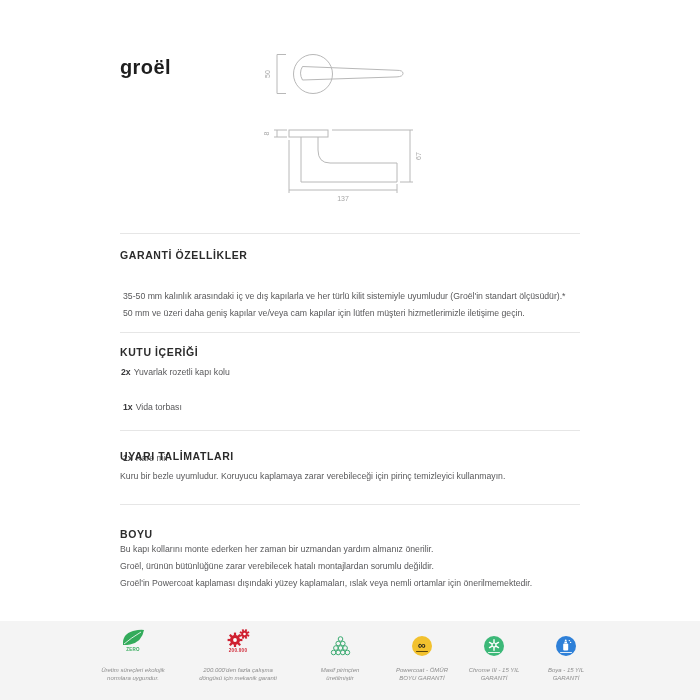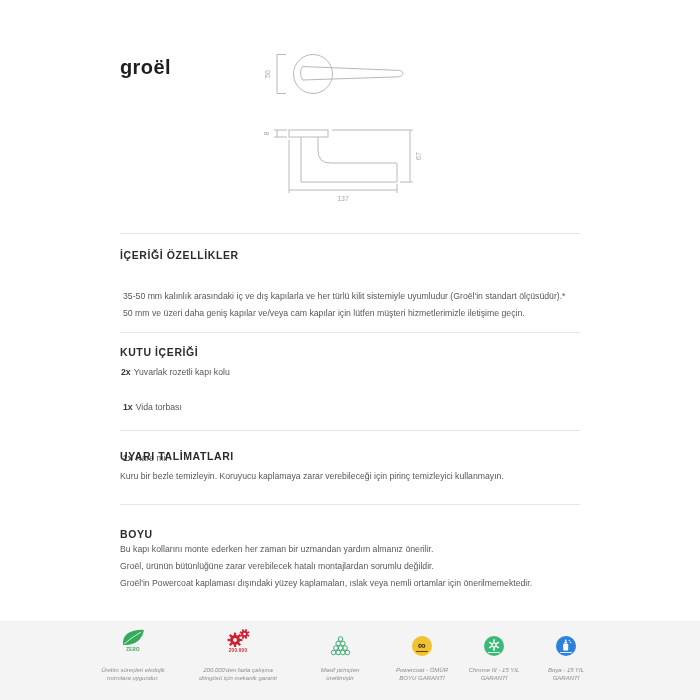--- a/index.html
+++ b/index.html
@@ -81,39 +81,39 @@
     </g>
     <g fill="#a6a6a6" font-size="7" text-anchor="middle" font-family="Liberation Sans, sans-serif">
       <text transform="rotate(-90 18 34)" x="18" y="36">50</text>
       <text transform="rotate(-90 16 93.5)" x="16" y="96">8</text>
       <text transform="rotate(-90 168 116)" x="168" y="118.5">67</text>
       <text x="93" y="161">137</text>
     </g>
   </svg>
 
   <div class="hr" style="top:233px"></div>
-  <div class="sec-title" style="top:249px">İÇERİĞİ ÖZELLİKLER</div>
+  <div class="sec-title" style="top:249px">GARANTİ ÖZELLİKLER</div>
   <div class="body-txt" style="top:288px; left:123px;">35-50 mm kalınlık arasındaki iç ve dış kapılarla ve her türlü kilit sistemiyle uyumludur (Groël'in standart ölçüsüdür).*
 50 mm ve üzeri daha geniş kapılar ve/veya cam kapılar için lütfen müşteri hizmetlerimizle iletişime geçin.</div>
 
   <div class="hr" style="top:332px"></div>
   <div class="sec-title" style="top:346px">KUTU İÇERİĞİ</div>
   <div class="box-item" style="top:367px">
     <b>2x</b><span>Yuvarlak rozetli kapı kolu</span>
   </div>
   <div class="box-item" style="top:405px; left:123px;margin-top:48px;">
     <b>1x</b><span>Kare mil</span>
   </div>
   <div class="box-item" style="top:402px; left:123px;">
     <b>1x</b><span>Vida torbası</span>
   </div>
 
   <div class="hr" style="top:430px"></div>
   <div class="sec-title" style="top:450px">UYARI TALİMATLARI</div>
-  <div class="body-txt" style="top:468px">Kuru bir bezle temizleyin. Koruyucu kaplamaya zarar verebileceği için pirinç temizleyici kullanmayın.</div>
+  <div class="body-txt" style="top:468px">Kuru bir bezle uyumludur. Koruyucu kaplamaya zarar verebileceği için pirinç temizleyici kullanmayın.</div>
 
   <div class="hr" style="top:504px"></div>
   <div class="sec-title" style="top:528px">BOYU</div>
   <div class="body-txt" style="top:541px">Bu kapı kollarını monte ederken her zaman bir uzmandan yardım almanız önerilir.
 Groël, ürünün bütünlüğüne zarar verebilecek hatalı montajlardan sorumlu değildir.
 Groël'in Powercoat kaplaması dışındaki yüzey kaplamaları, ıslak veya nemli ortamlar için önerilmemektedir.</div>
 
   <div class="footer-band"></div>
 
   <div class="badge-col" style="left:78px">

